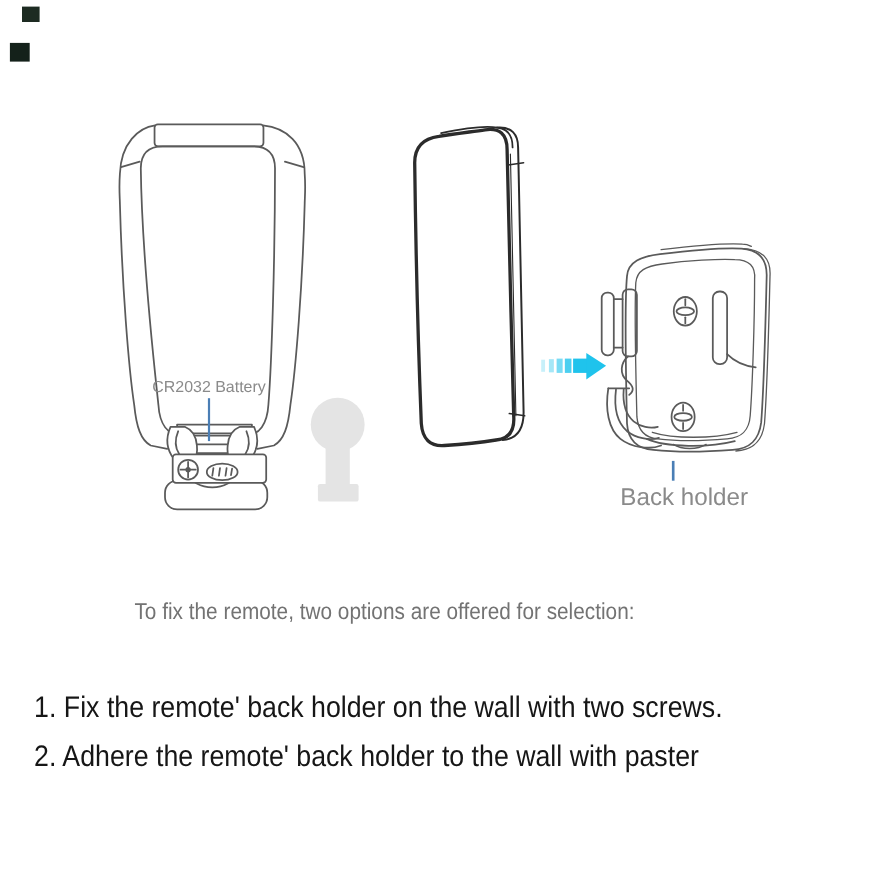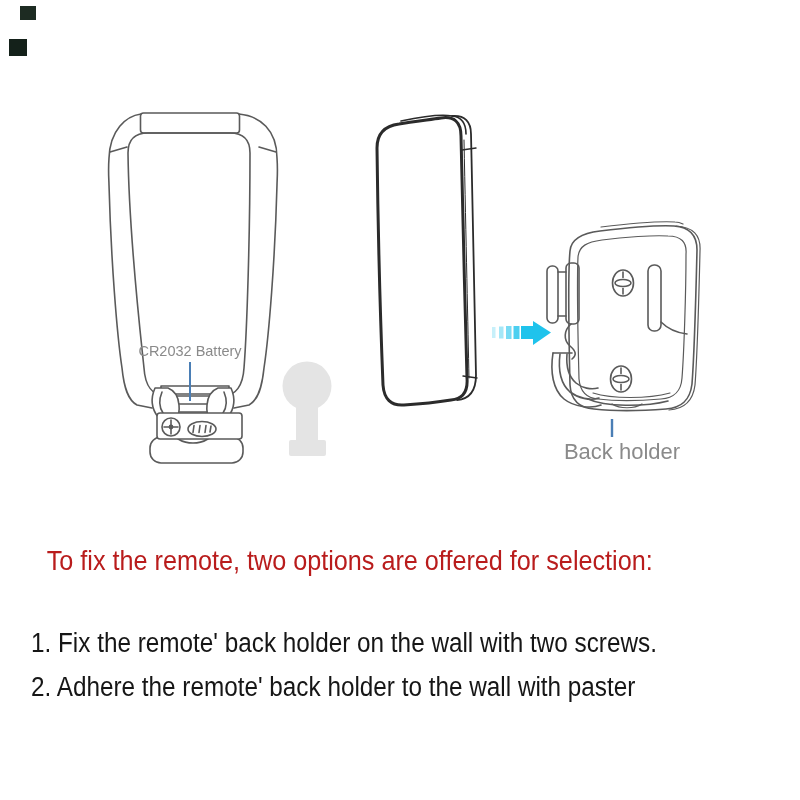--- a/index.html
+++ b/index.html
@@ -3,21 +3,21 @@
 <meta charset="utf-8">
 <style>
   html,body{margin:0;padding:0;background:#fff;}
   .page{
     position:relative;width:800px;height:800px;background:#ffffff;
     font-family:"Liberation Sans", sans-serif;overflow:hidden;
   }
   .diagram-svg{position:absolute;top:0;left:0;}
   .heading{
     position:absolute;top:545px;left:0;width:700px;text-align:center;
-    font-size:28px;color:#b91c1c;
+    font-size:21px;color:#737373;
   }
   .heading .squeeze{display:inline-block;transform:scaleX(0.90);transform-origin:center;}
   .steps{
     position:absolute;top:621px;left:31px;font-size:27px;color:#161616;
     line-height:44px;white-space:nowrap;transform:scaleX(0.90);transform-origin:left top;
   }
   .svg-label{font-family:"Liberation Sans", sans-serif;}
 </style>
 </head>
 <body>

